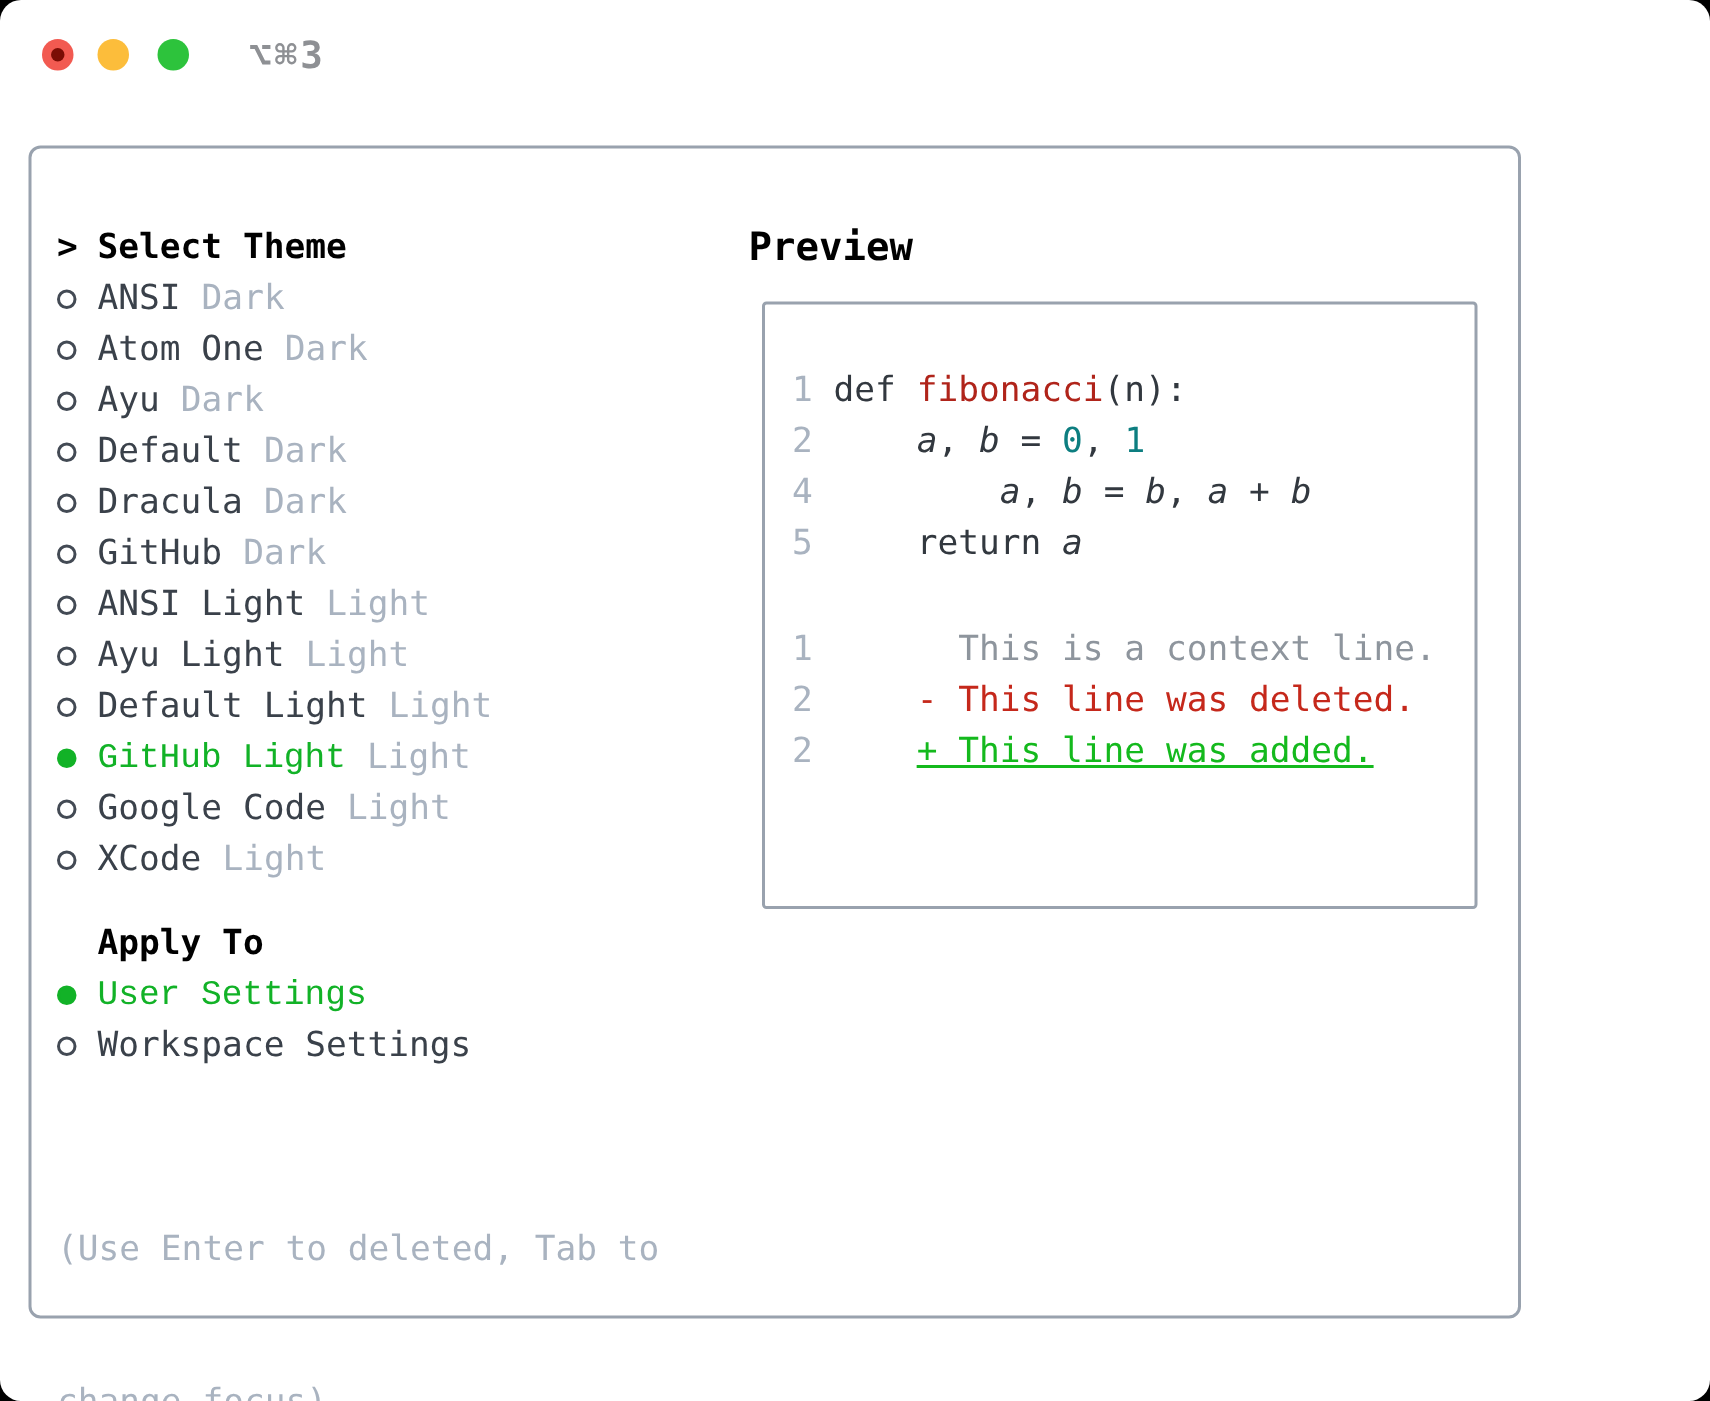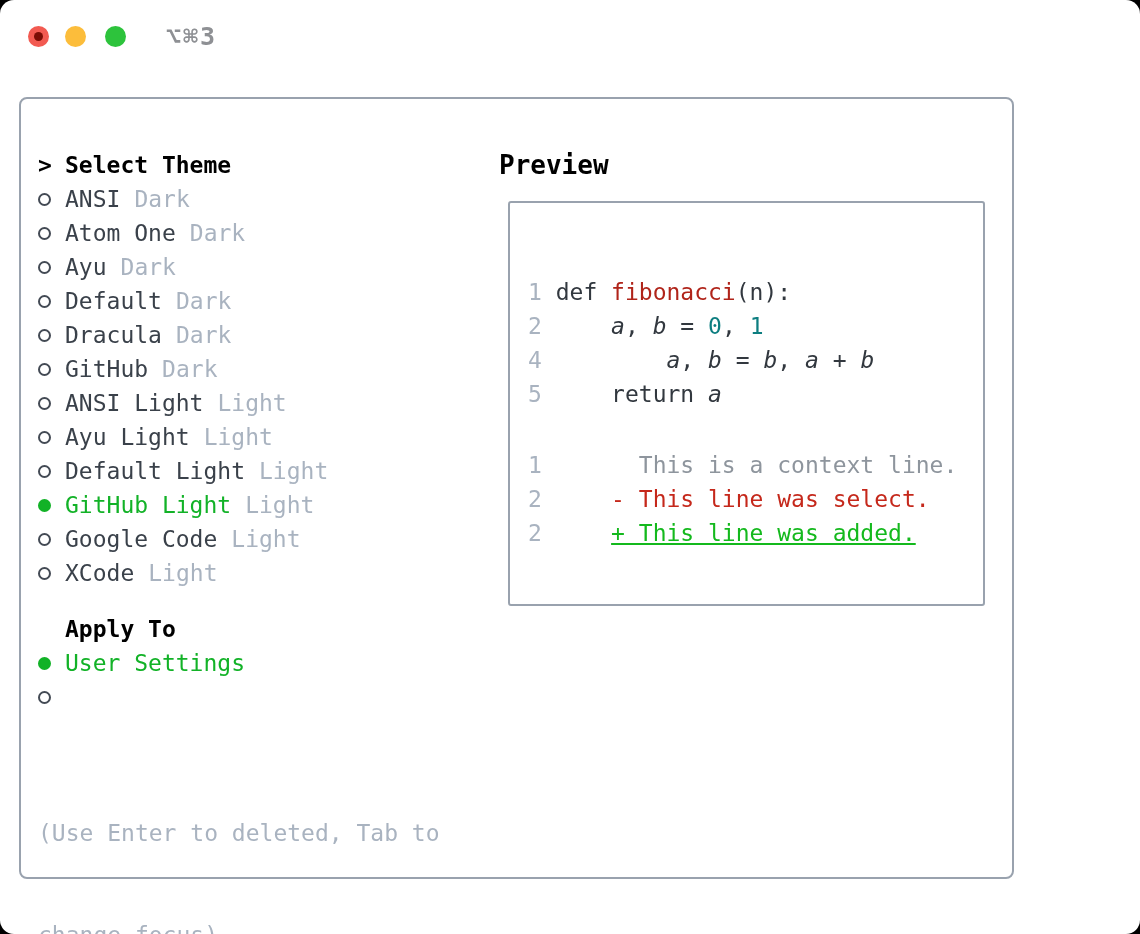--- a/index.html
+++ b/index.html
@@ -20,29 +20,29 @@
     border:2px solid var(--border-gray);border-radius:8px;background:#fff;}
   
   .left-pane{position:absolute;left:17px;top:49px;}
   .row{height:34px;display:flex;align-items:center;font-size:23px;color:var(--text-dark);white-space:pre;}
   .marker{width:13px;margin-right:14px;font-weight:bold;color:var(--text-black);flex:none;overflow:visible;}
   .bullet{width:13px;height:13px;box-sizing:border-box;border:2px solid var(--bullet-ring);
     border-radius:50%;margin-right:14px;flex:none;}
   .bullet.selected{background:var(--accent-green);border-color:var(--accent-green);}
   .bullet.spacer{border:none;}
   .header-label{font-weight:bold;color:var(--text-black);}
-  .label.green{color:var(--accent-green);}
+  .label.green{color:var(--accent-green);font-family:Liberation Mono, monospace;}
   .suffix{color:var(--muted);margin-left:14px;}
   .apply-header{margin-top:22px;}
   .hint{margin-top:34px;font-size:23px;line-height:34px;color:var(--muted);white-space:pre;}
   
   .preview-title{position:absolute;left:478px;top:49px;height:34px;line-height:34px;
     font-size:26px;font-weight:bold;color:var(--text-black);}
   .preview-box{position:absolute;left:487px;top:102px;width:477px;height:405px;box-sizing:border-box;
-    border:2px solid var(--border-gray);border-radius:3px;padding:72px 0 0 18px;overflow:hidden;}
+    border:2px solid var(--border-gray);border-radius:3px;padding:40px 0 0 18px;overflow:hidden;}
   .crow{height:34px;line-height:34px;font-size:23px;white-space:pre;color:var(--code-plain);}
   .ln{color:var(--linenum);}
   .seg-plain{color:var(--code-plain);}
   .seg-func{color:var(--function-red);}
   .seg-num{color:var(--number-teal);}
   .seg-builtin{color:var(--builtin-blue);}
   .seg-var{color:var(--code-plain);font-style:italic;}
   .seg-context{color:var(--context-gray);}
   .seg-deleted{color:var(--deleted-red);}
   .seg-added{color:var(--added-green);text-decoration:underline;}
@@ -83,38 +83,38 @@
           <div class="row"><span class="bullet"></span><span class="label">Google Code</span><span class="suffix">Light</span></div>
           <div class="row"><span class="bullet"></span><span class="label">XCode</span><span class="suffix">Light</span></div>
         </div>
 
       <div class="row apply-header">
         <span class="bullet spacer"></span>
         <span class="header-label">Apply To</span>
       </div>
       <div id="apply-options">
           <div class="row"><span class="bullet selected"></span><span class="label green">User Settings</span></div>
-          <div class="row"><span class="bullet"></span></div>
+          <div class="row"><span class="bullet"></span><span class="label">Workspace Settings</span></div>
         </div>
 
       <div class="hint">
         <div>(Use Enter to deleted, Tab to</div>
         <div>change focus)</div>
       </div>
     </div>
 
     <div class="preview-title">Preview</div>
     <div class="preview-box">
       <div id="code-block">
           <div class="crow"><span class="ln">1 </span><span class="seg-plain">def </span><span class="seg-func">fibonacci</span><span class="seg-plain">(n):</span></div>
           <div class="crow"><span class="ln">2 </span><span class="seg-plain">    </span><span class="seg-var">a</span><span class="seg-plain">, </span><span class="seg-var">b</span><span class="seg-plain"> = </span><span class="seg-num">0</span><span class="seg-plain">, </span><span class="seg-num">1</span></div>
           <div class="crow"><span class="ln">4 </span><span class="seg-plain">        </span><span class="seg-var">a</span><span class="seg-plain">, </span><span class="seg-var">b</span><span class="seg-plain"> = </span><span class="seg-var">b</span><span class="seg-plain">, </span><span class="seg-var">a</span><span class="seg-plain"> + </span><span class="seg-var">b</span></div>
           <div class="crow"><span class="ln">5 </span><span class="seg-plain">    return </span><span class="seg-var">a</span></div>
         </div>
       <div id="diff-block">
           <div class="crow"><span class="ln">1 </span><span class="seg-context">      This is a context line.</span></div>
-          <div class="crow"><span class="ln">2 </span><span class="seg-plain">    </span><span class="seg-deleted">- This line was select.</span></div>
+          <div class="crow"><span class="ln">2 </span><span class="seg-plain">    </span><span class="seg-deleted">- This line was deleted.</span></div>
           <div class="crow"><span class="ln">2 </span><span class="seg-plain">    </span><span class="seg-added">+ This line was added.</span></div>
         </div>
     </div>
 
   </div>
 </div>
 
 </body></html>

